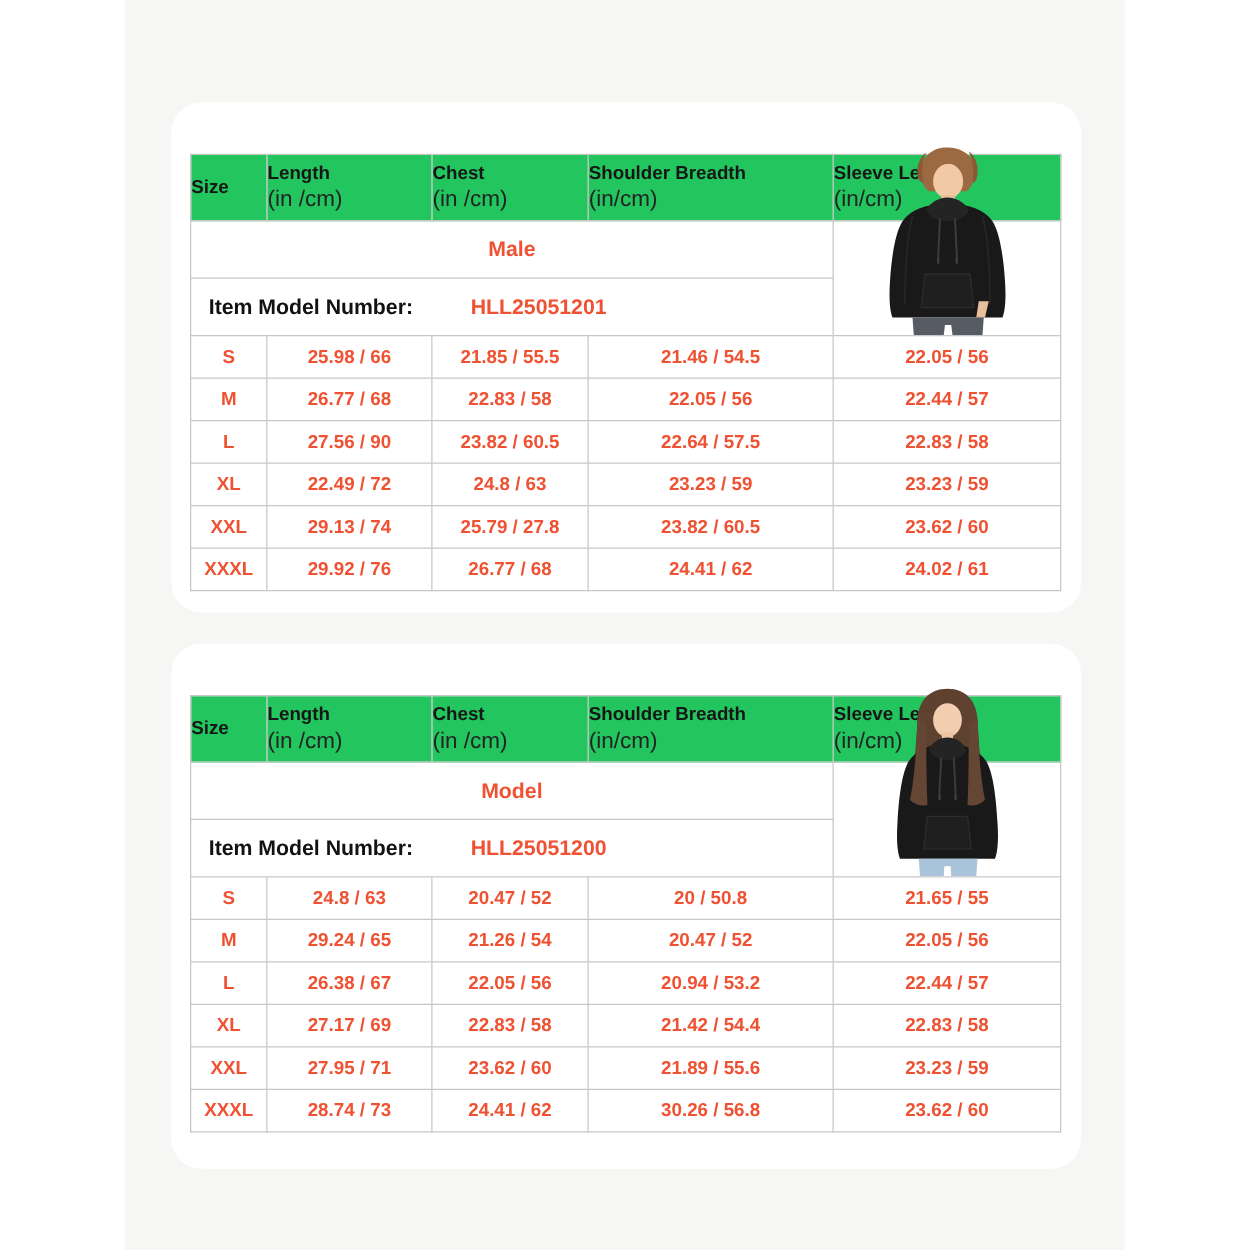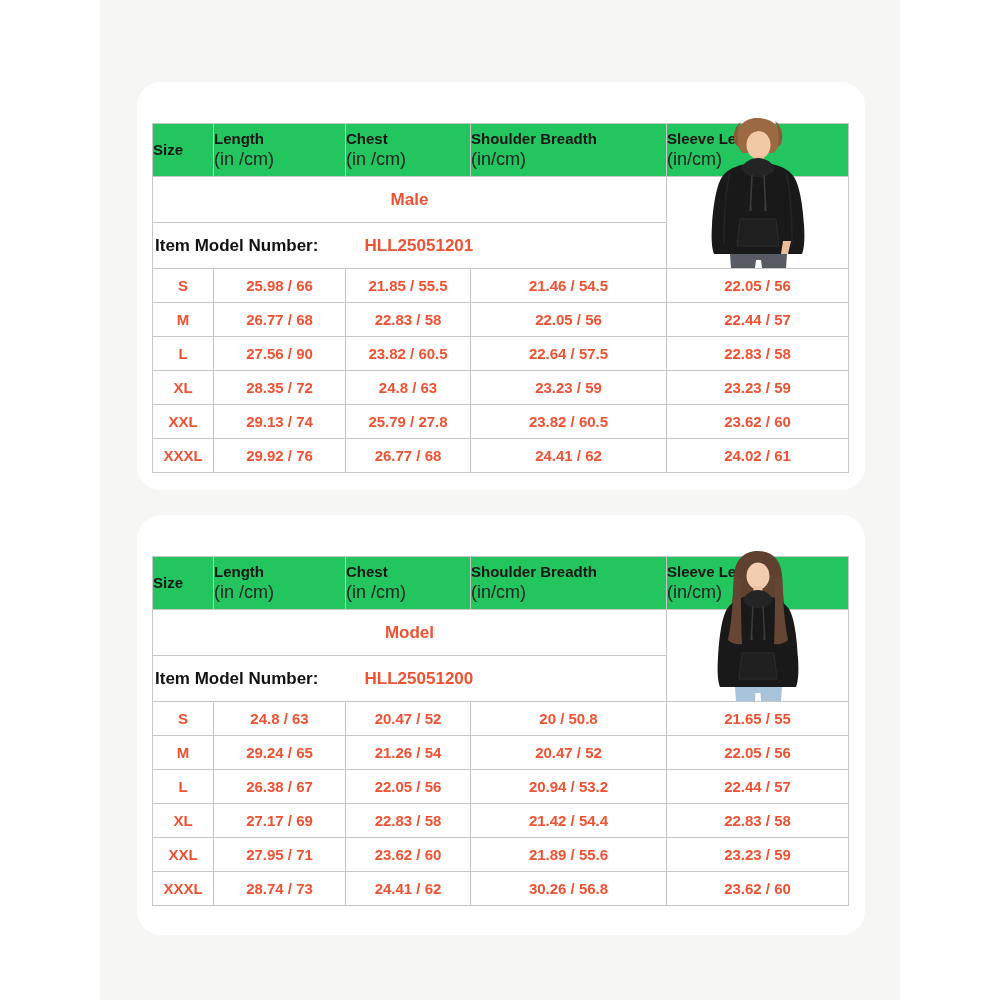--- a/index.html
+++ b/index.html
@@ -24,21 +24,21 @@
     border-collapse:collapse; table-layout:fixed;
   }
   table.size-table td, table.size-table th {
     border:1px solid #c7c7c7; padding:0;
   }
   tr.title-row td { height:45px; }
   .table-title {
     color:#EF5232; font-weight:bold; font-size:17px;
     text-align:center; padding-left:14px;
   }
-  tr.model-row td { height:45px; text-align:left; padding-left:2px; }
+  tr.model-row td { height:45px; text-align:left; padding-left:14px; }
   .model-label { font-weight:bold; font-size:17px; color:#121212; }
   .model-value { font-weight:bold; font-size:17px; color:#EF5232; margin-left:42px; }
 
   thead th { height:52px; text-align:left; vertical-align:middle; background:#22c55e; }
   .h-label { font-size:15px; font-weight:bold; color:#161616; line-height:1.25; }
   .h-unit  { font-size:18px; font-weight:normal; color:#232323; line-height:1.2; }
   .h-unit:empty { display:none; }
 
   tbody td {
     height:33px; text-align:center; vertical-align:middle;
@@ -143,21 +143,21 @@
   </tr>
         <tr>
     <td>L</td>
     <td>27.56 / 90</td>
     <td>23.82 / 60.5</td>
     <td>22.64 / 57.5</td>
     <td>22.83 / 58</td>
   </tr>
         <tr>
     <td>XL</td>
-    <td>28.35 / 72</td>
+    <td>22.49 / 72</td>
     <td>24.8 / 63</td>
     <td>23.23 / 59</td>
     <td>23.23 / 59</td>
   </tr>
         <tr>
     <td>XXL</td>
     <td>29.13 / 74</td>
     <td>25.79 / 27.8</td>
     <td>23.82 / 60.5</td>
     <td>23.62 / 60</td>

